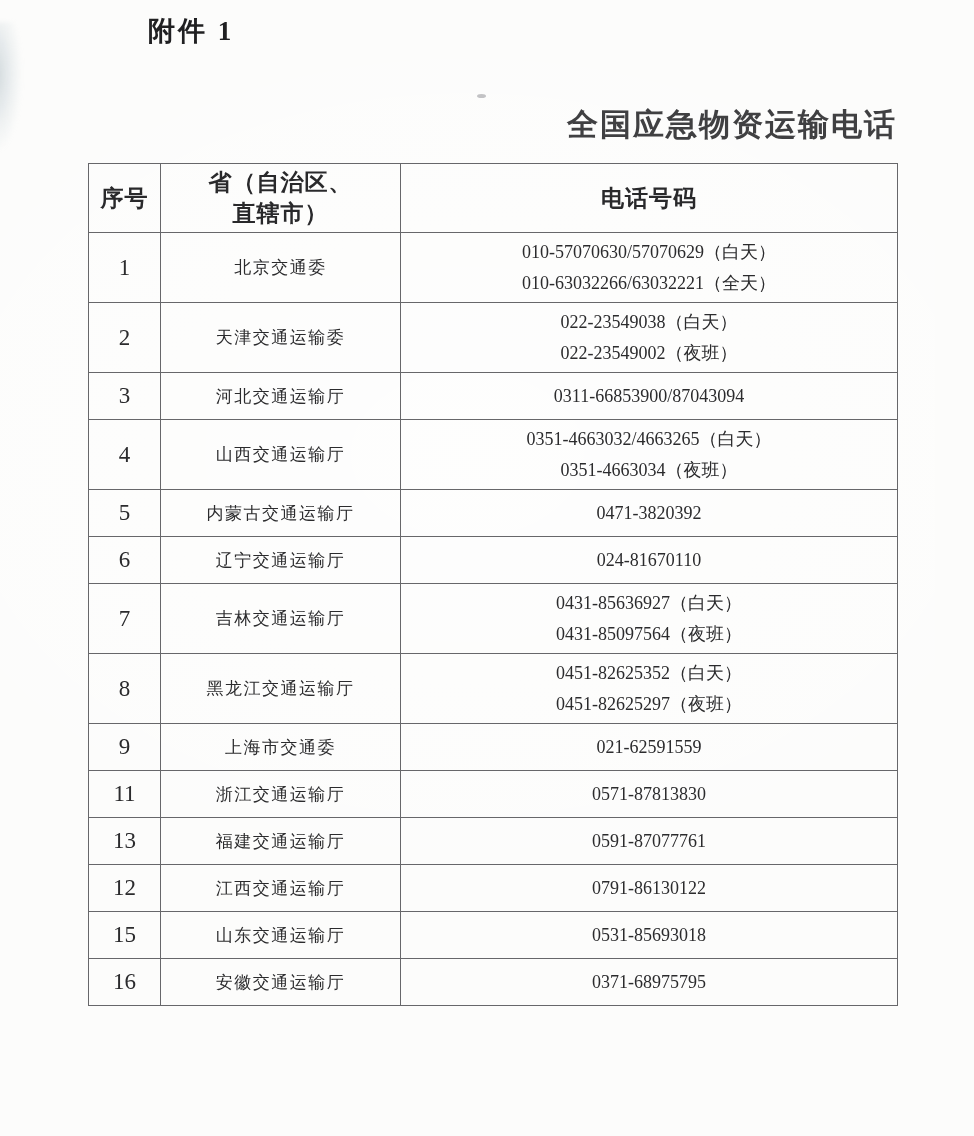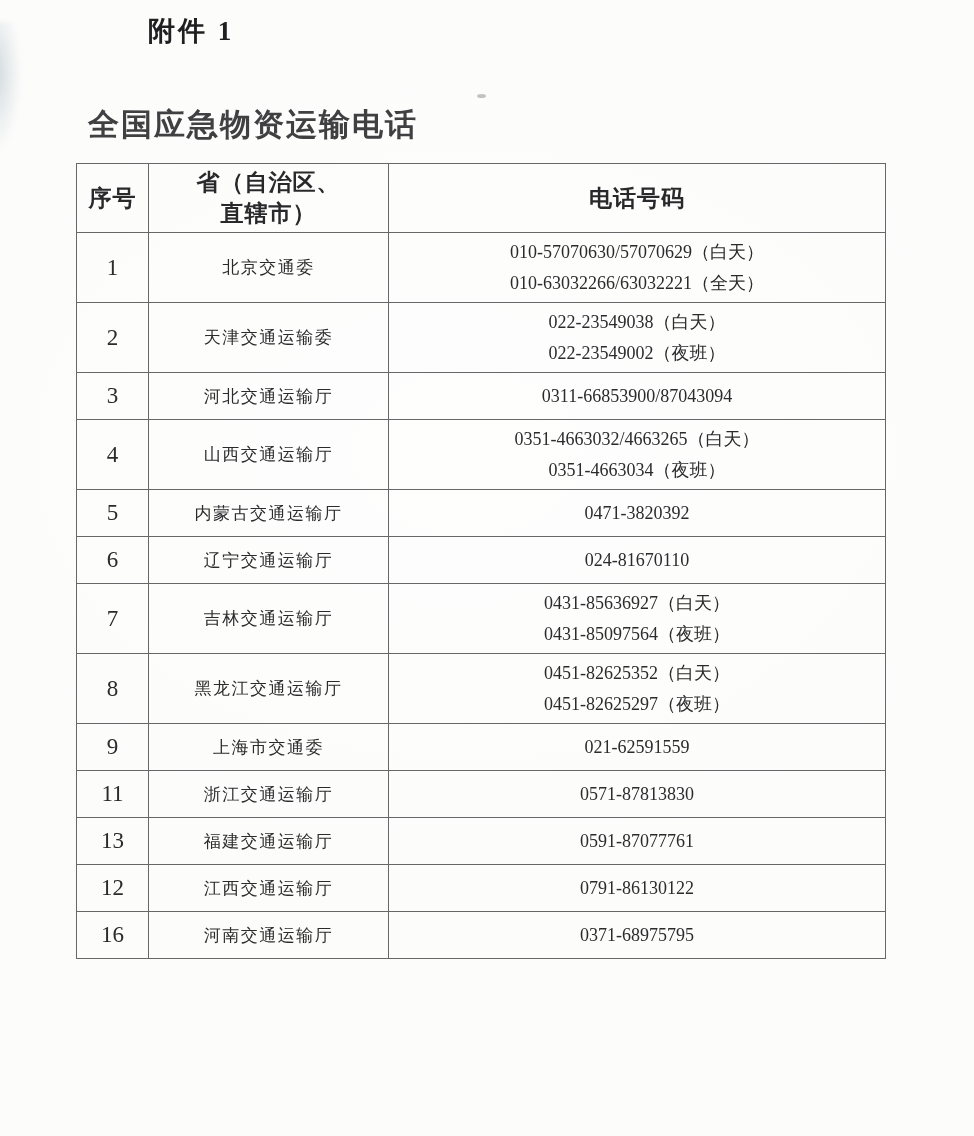--- a/index.html
+++ b/index.html
@@ -29,26 +29,26 @@
   .scan-speck{
     position:absolute;left:477px;top:94px;width:9px;height:4px;border-radius:50%;
     background:rgba(125,125,130,.45);filter:blur(.6px);
   }
   .attachment{
     position:absolute;left:148px;top:13px;
     font-size:27px;font-weight:600;letter-spacing:3px;color:#202022;
   }
   .title{
     position:absolute;left:88px;top:104px;width:809px;margin:0;
-    text-align:left;
+    text-align:right;
     font-family:"Liberation Sans","DejaVu Sans",sans-serif;
     font-size:31px;font-weight:700;color:var(--title-ink);letter-spacing:2px;
   }
   table.phone-table{
-    position:absolute;left:76px;top:163px;width:809px;
+    position:absolute;left:88px;top:163px;width:809px;
     border-collapse:collapse;table-layout:fixed;
   }
   .phone-table col.w-no{width:72px;}
   .phone-table col.w-org{width:240px;}
   .phone-table col.w-phone{width:497px;}
   .phone-table th,.phone-table td{
     border:1.6px solid var(--border);
     text-align:center;vertical-align:middle;
     padding:2px 4px;overflow:hidden;
   }
@@ -175,21 +175,28 @@
           </td>
         </tr>
         <tr class="one-line">
           <td class="c-no">12</td>
           <td class="c-org">江西交通运输厅</td>
           <td class="c-phone">
             <div class="phone-line">0791-86130122</div>
           </td>
         </tr>
         <tr class="one-line">
+          <td class="c-no">15</td>
+          <td class="c-org">山东交通运输厅</td>
+          <td class="c-phone">
+            <div class="phone-line">0531-85693018</div>
+          </td>
+        </tr>
+        <tr class="one-line">
           <td class="c-no">16</td>
-          <td class="c-org">河南交通运输厅</td>
+          <td class="c-org">安徽交通运输厅</td>
           <td class="c-phone">
             <div class="phone-line">0371-68975795</div>
           </td>
         </tr>
       </tbody>
   </table>
 </div>
 
 </body></html>

